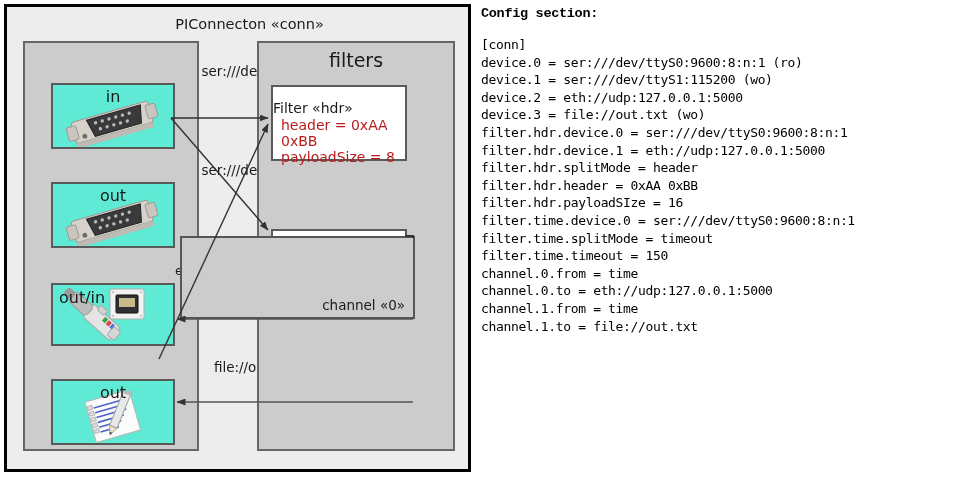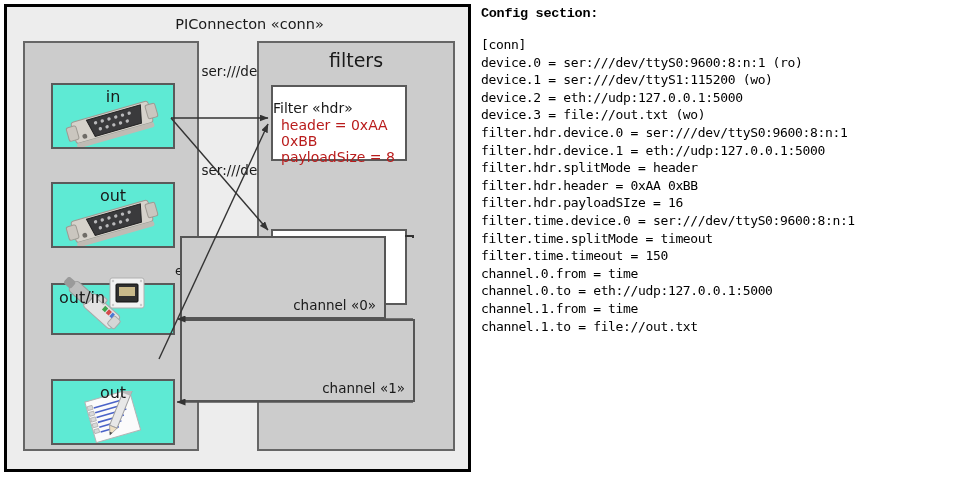--- a/index.html
+++ b/index.html
@@ -91,21 +91,21 @@
   }
 
   
   #label-ttyS0 { left: 16px; top: 56px; }
   #card-ttyS0  { left: 44px; top: 76px; width: 124px; height: 66px; }
 
   #label-ttyS1 { left: 16px; top: 155px; }
   #card-ttyS1  { left: 44px; top: 175px; width: 124px; height: 66px; }
 
   #label-eth   { left: 16px; top: 256px; font-size: 12.5px; }
-  #card-eth    { left: 44px; top: 276px; width: 124px; height: 52px; }
+  #card-eth    { left: 44px; top: 276px; width: 124px; height: 63px; }
 
   #label-file  { left: 16px; top: 352px; }
   #card-file   { left: 44px; top: 372px; width: 124px; height: 66px; }
 
   
   .icon-wrap {
     position: absolute;
     left: 0; top: 0; width: 100%; height: 100%;
     display: flex;
     align-items: flex-end;
@@ -145,21 +145,21 @@
     border: 2px solid #555555;
     box-sizing: border-box;
   }
   .channel-label {
     position: absolute;
     right: 8px; bottom: 4px;
     font-size: 13.5px;
     color: #1a1a1a;
     white-space: nowrap;
   }
-  #channel-box-0 { left: 173px; top: 229px; width: 206px; height: 83px; }
+  #channel-box-0 { left: 173px; top: 229px; width: 235px; height: 83px; }
   #channel-box-1 { left: 173px; top: 312px; width: 235px; height: 83px; }
 
   
   #connectors {
     position: absolute;
     left: 0; top: 0;
     width: 467px; height: 468px;
     pointer-events: none;
     z-index: 5;
   }
@@ -334,23 +334,20 @@
   <div class="filter-card" id="card-filter-time">
     <div class="filter-name">Filter «time»</div>
     <div class="filter-props">
       <div>timeout = 150 ms</div>
     </div>
   </div>
 
   <div class="channel-box" id="channel-box-0">
     <div class="channel-label">channel «0»</div>
   </div>
-  <div class="channel-box" id="channel-box-1">
-    <div class="channel-label">channel «1»</div>
-  </div>
 
   <svg id="connectors">
     <defs>
       <marker id="arrowhead" markerWidth="9" markerHeight="7" refX="8.5" refY="3.5" orient="auto" markerUnits="userSpaceOnUse">
         <polygon points="0 0, 9 3.5, 0 7" fill="#333333"></polygon>
       </marker>
     </defs>
 
     <line x1="164" y1="111" x2="261" y2="111" stroke="#333333" stroke-width="1.4" marker-end="url(#arrowhead)"></line>
 

